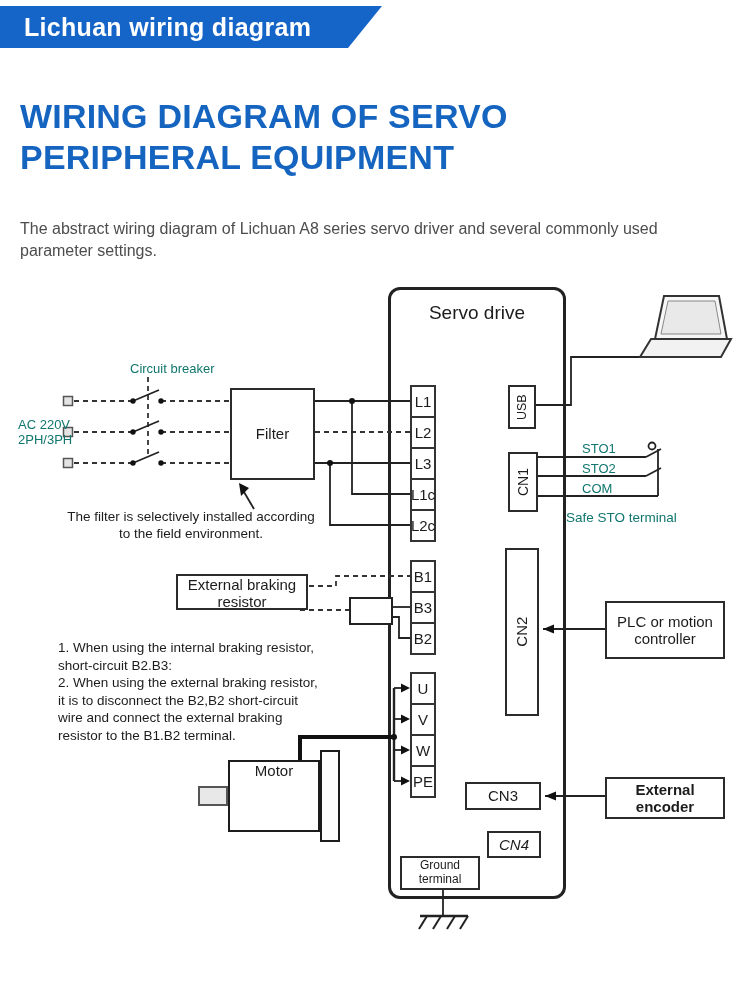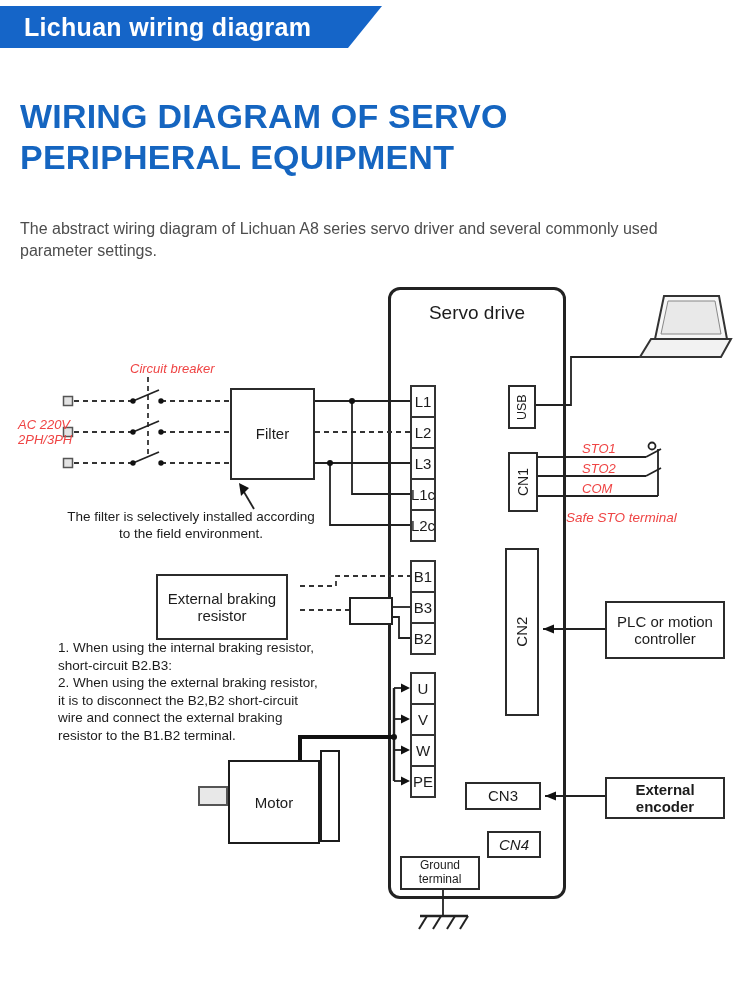--- a/index.html
+++ b/index.html
@@ -26,33 +26,33 @@
 
   .box { position:absolute; background:#fff; border:2px solid #2b2b2b; box-sizing:border-box;
          display:flex; flex-direction:column; align-items:center; justify-content:center;
          text-align:center; line-height:1.15; font-size:15px; }
 
   .tgroup { position:absolute; left:410px; width:26px; }
   .term { height:33px; box-sizing:border-box; border:2px solid #333; margin-top:-2px; background:#fff;
           display:flex; align-items:center; justify-content:center; font-size:15px; }
   .term:first-child { margin-top:0; }
 
-  .label { position:absolute; font-size:13px; color:#ef4444; white-space:nowrap;font-style:italic; }
+  .label { position:absolute; font-size:13px; color:#0f766e; white-space:nowrap; }
   .rot { transform:rotate(-90deg); white-space:nowrap; display:block; }
 
   .notes { position:absolute; left:58px; top:639px; width:300px; font-size:13.5px;
            line-height:17.5px; color:#1c1c1c; }
   .fnote { position:absolute; left:60px; top:508px; width:262px; text-align:center;
            font-size:13.5px; line-height:17px; }
 
   .motor-shaft { position:absolute; left:198px; top:786px; width:30px; height:20px;
                  background:#e8e8e8; border:2px solid #555; box-sizing:border-box; }
-  .motor-body  { position:absolute; left:228px; top:760px; width:92px; height:84px;
+  .motor-body  { position:absolute; left:228px; top:760px; width:92px; height:72px;
                  background:#fff; border:2.5px solid #1c1c1c; box-sizing:border-box;
-                 display:flex; align-items:center; justify-content:center; font-size:15px; }
+                 display:flex; justify-content:center; font-size:15px; }
   .motor-cap   { position:absolute; left:320px; top:750px; width:20px; height:92px;
                  background:#fff; border:2.5px solid #1c1c1c; box-sizing:border-box; }
 </style>
 </head>
 <body>
 
 <div class="page">
 
   <div class="banner">
     <span>Lichuan wiring diagram</span>
@@ -215,21 +215,21 @@
 
   <div class="box" style="left:230px; top:388px; width:85px; height:92px; border-width:2.5px;">
     <span>Filter</span>
   </div>
 
   <div class="fnote">
     <div>The filter is selectively installed according</div>
     <div>to the field environment.</div>
   </div>
 
-  <div class="box" style="left:156px; top:574px; width:132px; height:66px;">
+  <div class="box" style="left:176px; top:574px; width:132px; height:36px;justify-content:space-between;">
     <div>External braking</div>
     <div>resistor</div>
   </div>
 
   <div class="notes">
     <div>1. When using the internal braking resistor,</div>
     <div>short-circuit B2.B3:</div>
     <div>2. When using the external braking resistor,</div>
     <div>it is to disconnect the B2,B2 short-circuit</div>
     <div>wire and connect the external braking</div>

